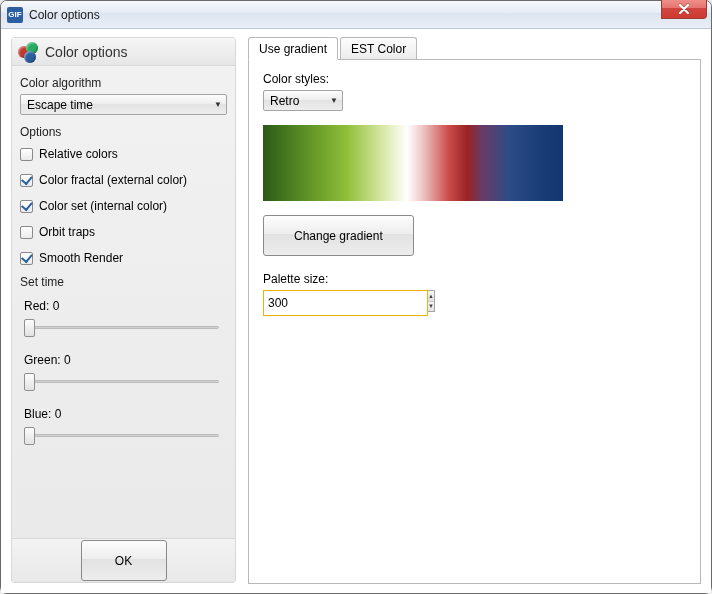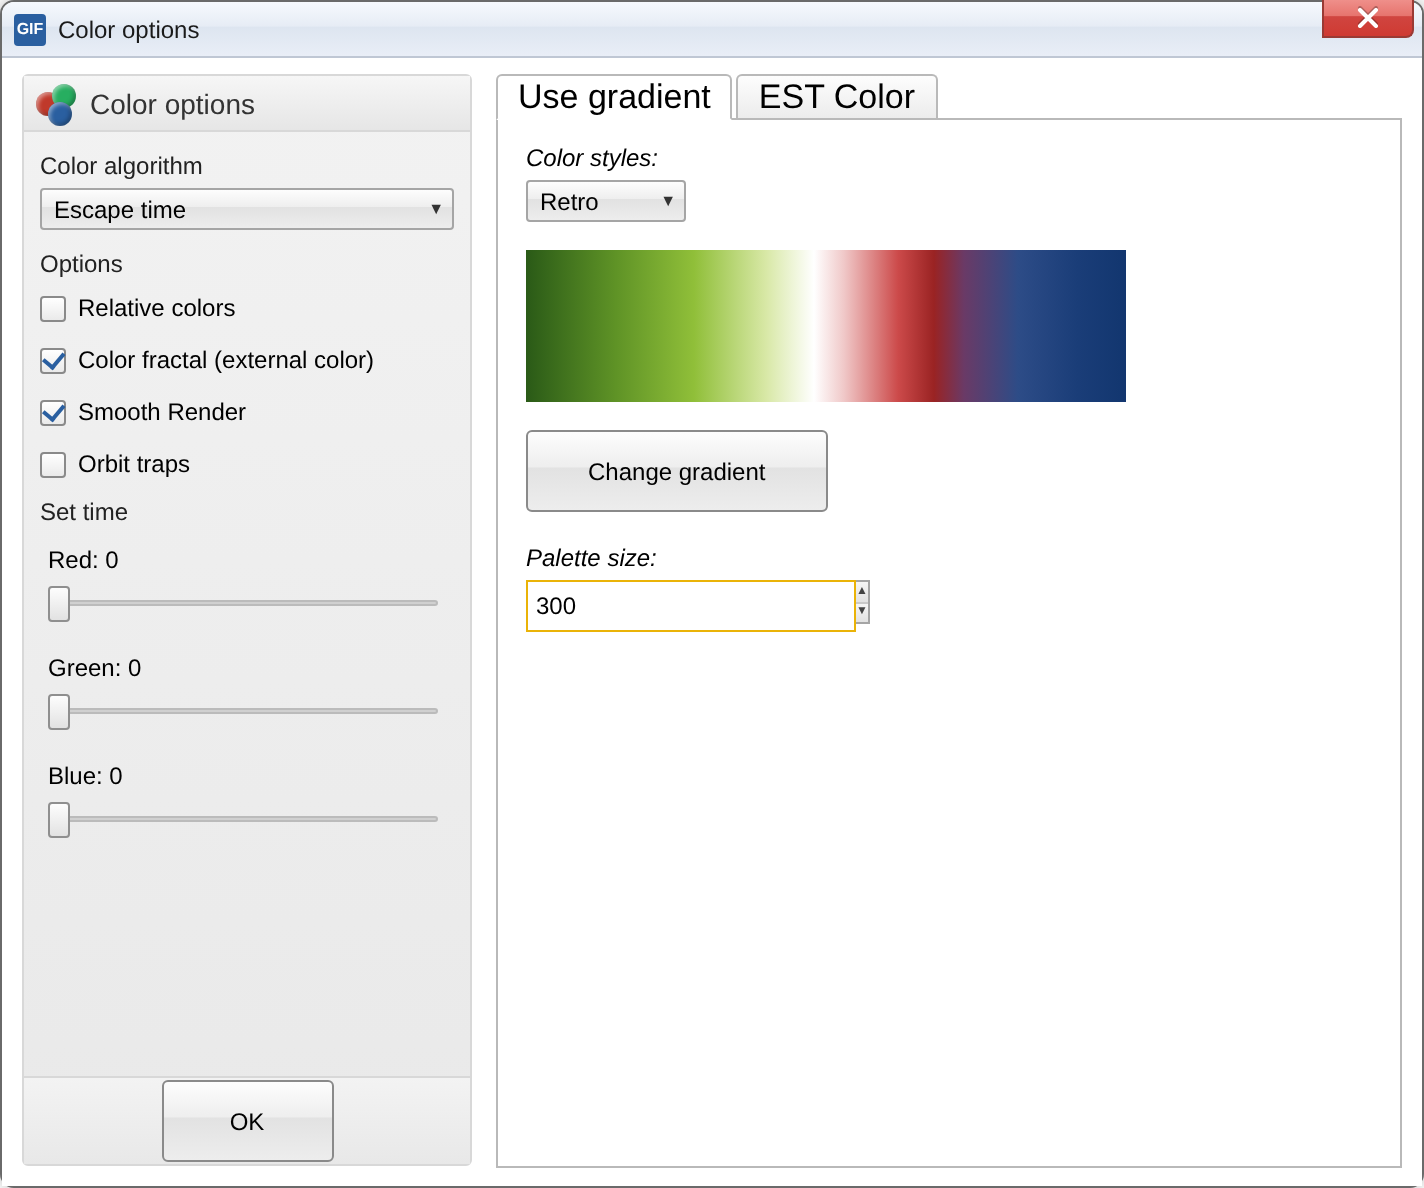--- a/index.html
+++ b/index.html
@@ -183,40 +183,40 @@
     height: 22px;
     position: relative;
     z-index: 2;
   }
   .tab {
     border: 1px solid #b9b9b9;
     border-bottom: none;
     padding: 2px 10px 0 10px;
     border-radius: 3px 3px 0 0;
     background: linear-gradient(to bottom,#fdfdfd,#ececec);
-    font-size: 17px;
+    font-size: 12px;
     margin-right: 2px;
     line-height: 18px;
     position: relative;
   }
   .tab.active {
     background: #fff;
     border-bottom: 1px solid #fff;
     margin-bottom: -1px;
     z-index: 3;
   }
   .tabpage {
     border: 1px solid #b9b9b9;
     height: calc(100% - 21px);
     padding: 12px 14px;
     background: #fff;
     position: relative;
     z-index: 1;
   }
-  .tabpage .label { margin-bottom: 4px; font-style: italic; }
+  .tabpage .label { margin-bottom: 4px; }
   .combo.small { width: 80px; align-items: center; }
 
   .gradient-preview {
     margin-top: 14px;
     width: 300px; height: 76px;
     background: linear-gradient(to right,
        #2a5a17 0%, #5f9326 15%, #90bf39 28%, #d8e8a6 40%,
        #ffffff 48%,
        #f0c8c8 53%, #cc4a4a 62%, #9a2323 68%,
        #6a3a66 73%, #2d4c87 82%, #1a3d78 92%, #12366f 100%);
@@ -285,25 +285,29 @@
         <div class="check-row">
           <div class="chk"></div>
           <span>Relative colors</span>
         </div>
         <div class="check-row">
           <div class="chk checked"></div>
           <span>Color fractal (external color)</span>
         </div>
         <div class="check-row">
           <div class="chk checked"></div>
-          <span>Smooth Render</span>
+          <span>Color set (internal color)</span>
         </div>
         <div class="check-row">
           <div class="chk"></div>
           <span>Orbit traps</span>
+        </div>
+        <div class="check-row">
+          <div class="chk checked"></div>
+          <span>Smooth Render</span>
         </div>
 
         <div class="section-label" style="margin-top:2px">Set time</div>
 
         <div class="slider-block">
           <div class="slider-label">Red: 0</div>
           <div class="slider-track">
             <div class="rail"></div>
             <div class="thumb"></div>
           </div>

